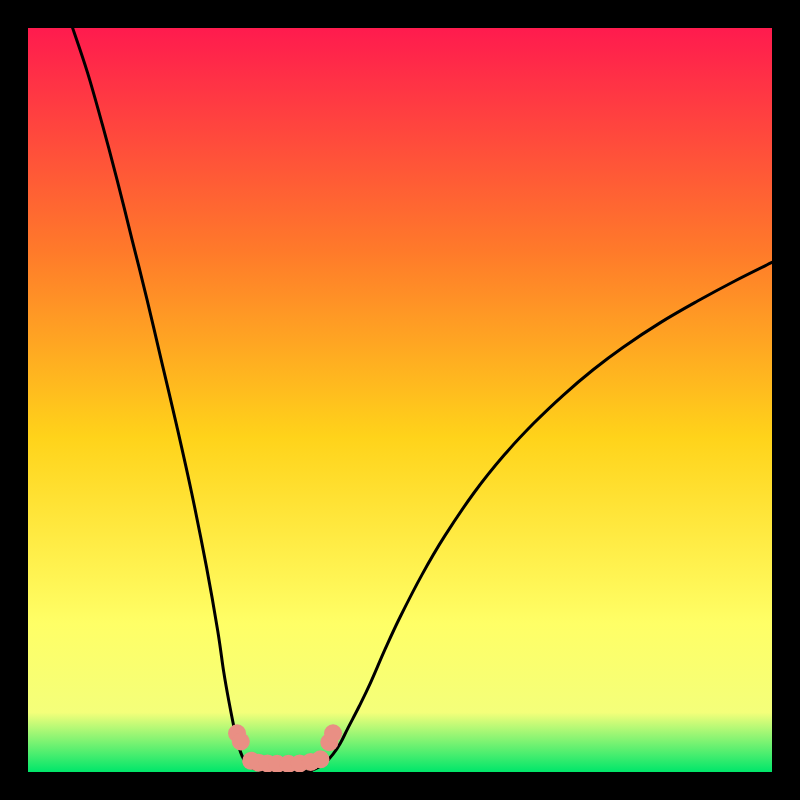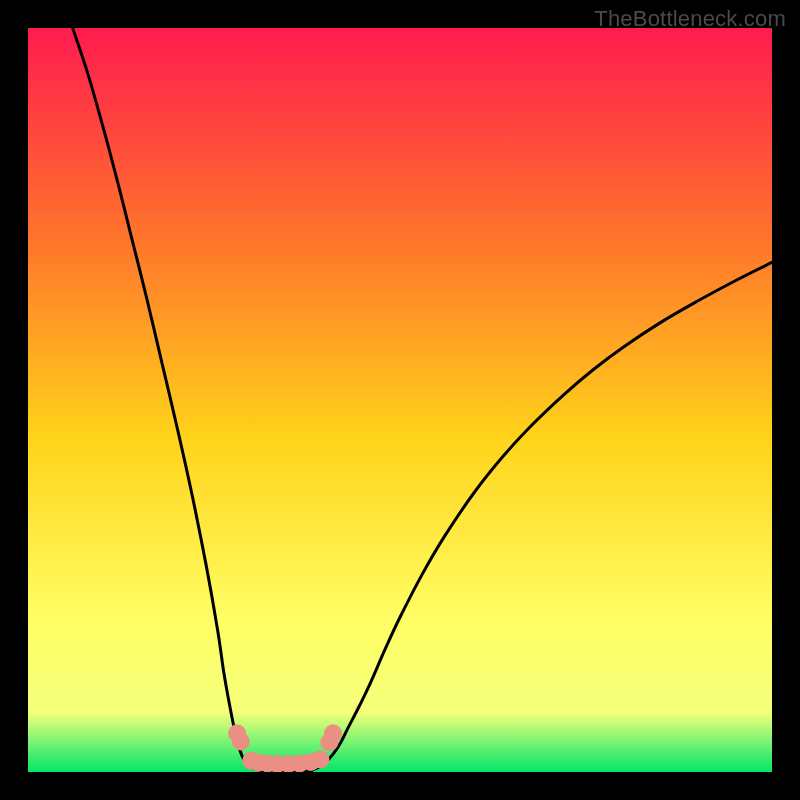--- a/index.html
+++ b/index.html
@@ -38,21 +38,20 @@
   .plot svg {
     display: block;
     width: 744px;
     height: 744px;
   }
 </style>
 </head>
 <body>
 
 <div class="stage">
-  <div class="watermark">TheBottleneck.com</div>
 
   <div class="plot">
     <svg viewBox="0 0 744 744" xmlns="http://www.w3.org/2000/svg">
       <defs>
         <linearGradient id="bg-grad" x1="0" y1="0" x2="0" y2="1">
           <stop offset="0" stop-color="#ff1b4e"></stop>
           <stop offset="0.30" stop-color="#ff7a2a"></stop>
           <stop offset="0.55" stop-color="#ffd31a"></stop>
           <stop offset="0.80" stop-color="#ffff66"></stop>
           <stop offset="0.92" stop-color="#f4ff7a"></stop>

